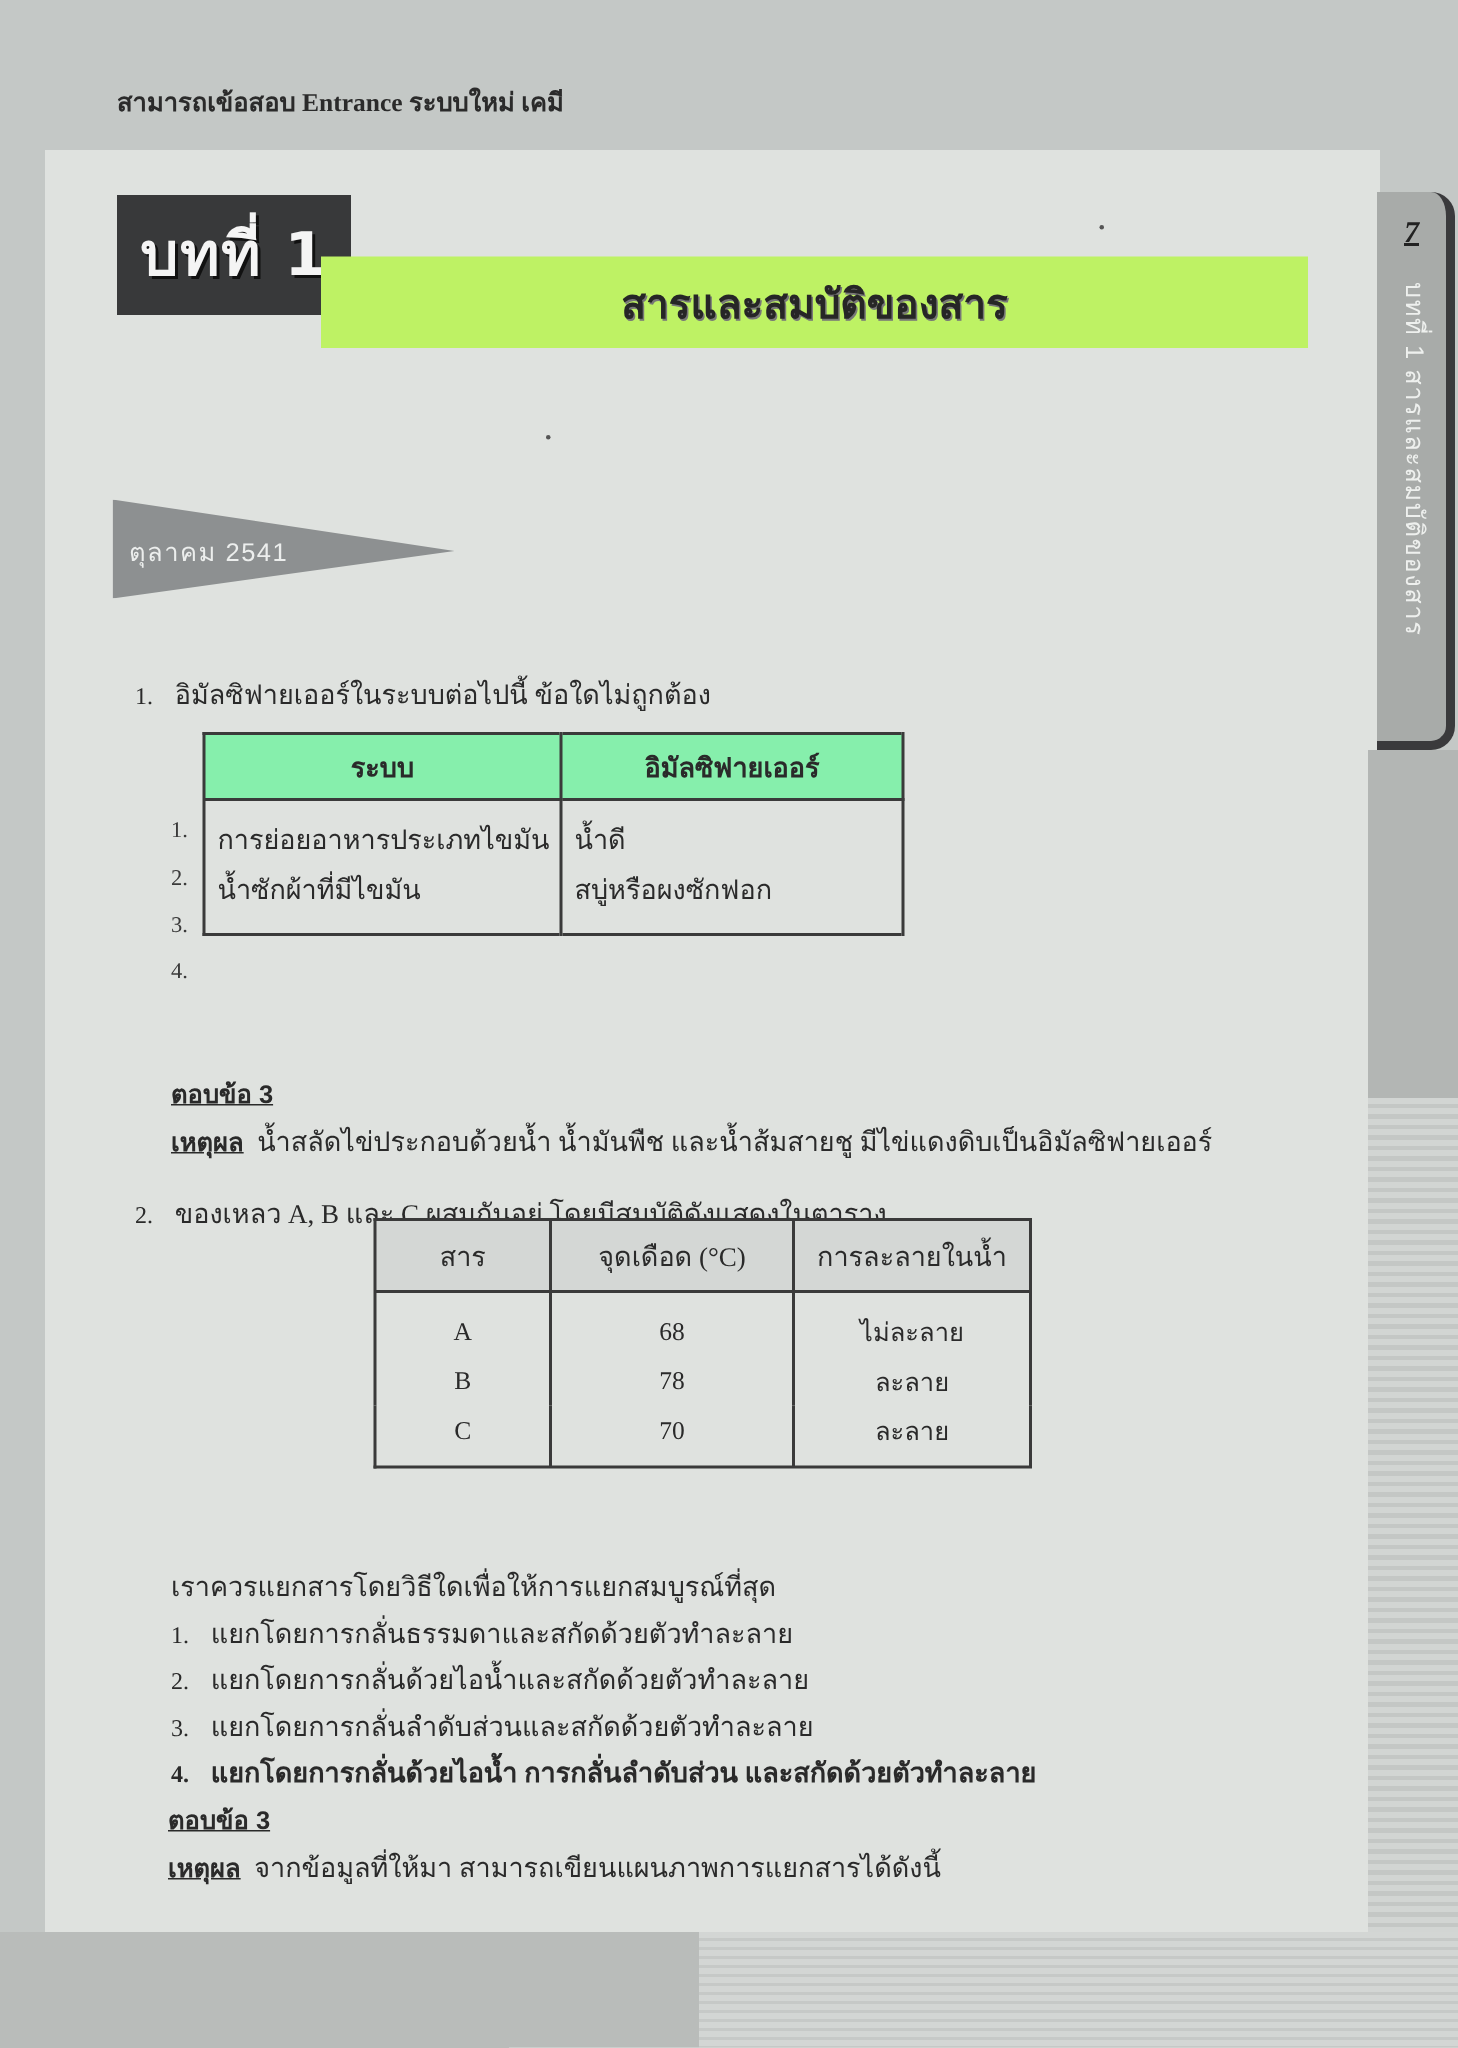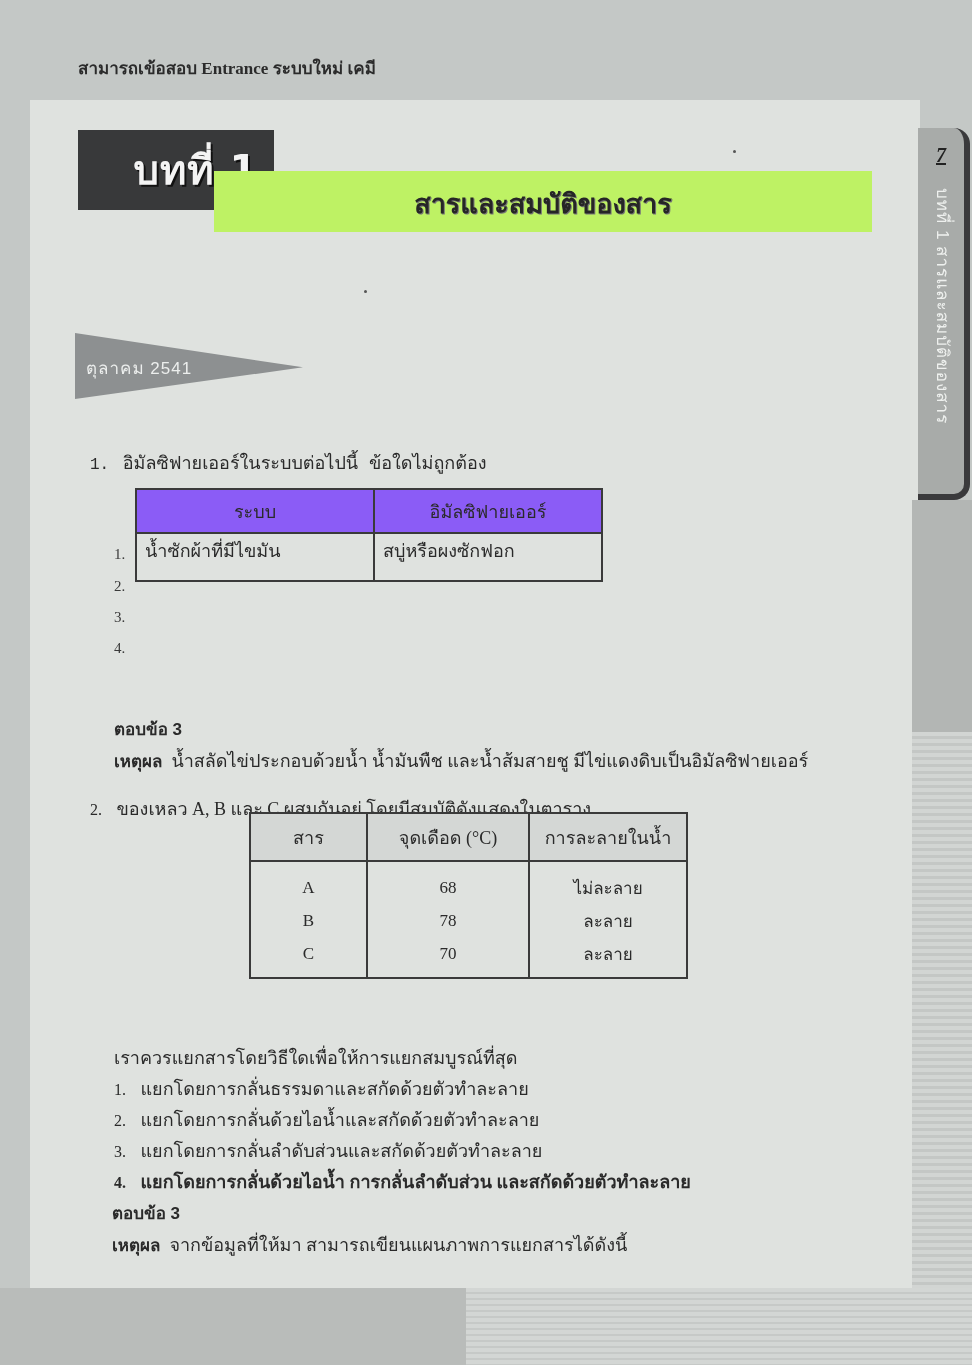--- a/index.html
+++ b/index.html
@@ -107,21 +107,20 @@
       height: 80px;
       background: #38393a;
       color: #f4f4f4;
       font-family: "DejaVu Sans", sans-serif;
       font-weight: bold;
       font-size: 40px;
       line-height: 80px;
       text-align: center;
       letter-spacing: 1px;
       text-shadow: 2px 2px 0 #111;
-      padding-left: 40px;
     }
     .chapter-title-bar {
       position: absolute;
       left: 214px;
       top: 171px;
       width: 658px;
       height: 61px;
       background: #bef264;
     }
     .chapter-title {
@@ -164,38 +163,39 @@
     }
     .q-num {
       display: inline-block;
       width: 22px;
       font-size: 16px;
     }
     .label-bold {
       font-family: "Liberation Sans", "DejaVu Sans", sans-serif;
       font-weight: bold;
       font-size: 17px;
+      text-decoration: underline;
     }
     table {
       border-collapse: collapse;
       position: absolute;
       font-size: 18px;
       color: #2a2a2a;
     }
     .t1 {
       left: 135px;
       top: 488px;
       width: 468px;
       border: 2px solid #3a3a3a;
     }
     .t1 th {
       height: 40px;
-      font-weight: normal;
+      font-weight: bold;
       border-bottom: 2px solid #3a3a3a;
-      background: #8b5cf6;
+      background: #86efac;
     }
     .t1 td, .t1 th {
       border-right: 2px solid #3a3a3a;
     }
     .t1 td {
       height: 31px;
       padding-left: 8px;
       vertical-align: middle;
     }
     .t1 tr.first td {
@@ -263,38 +263,42 @@
 <div class="chapter-title-bar">
   <div class="chapter-title">สารและสมบัติของสาร</div>
 </div>
 
 <div class="speck" style="left:364px;top:290px;"></div>
 <div class="speck" style="left:733px;top:150px;"></div>
 
 <div class="date-banner"></div>
 <div class="date-text">ตุลาคม 2541</div>
 
-<div class="q-line" style="left:90px;top:448px;font-family:Liberation Mono, monospace;">
+<div class="q-line" style="left:90px;top:448px;">
   <span class="q-num">1.</span>
   <span>อิมัลซิฟายเออร์ในระบบต่อไปนี้ ข้อใดไม่ถูกต้อง</span>
 </div>
 
 <span class="row-idx" style="left:114px;top:546px;">1.</span>
 <span class="row-idx" style="left:114px;top:578px;">2.</span>
 <span class="row-idx" style="left:114px;top:609px;">3.</span>
 <span class="row-idx" style="left:114px;top:640px;">4.</span>
 
 <table class="t1">
   <thead>
     <tr>
       <th style="width:234px;">ระบบ</th>
       <th>อิมัลซิฟายเออร์</th>
     </tr>
   </thead>
   <tbody>
+    <tr class="first">
+      <td>การย่อยอาหารประเภทไขมัน</td>
+      <td>น้ำดี</td>
+    </tr>
     <tr class="last">
       <td>น้ำซักผ้าที่มีไขมัน</td>
       <td>สบู่หรือผงซักฟอก</td>
     </tr>
   </tbody>
 </table>
 
 <div class="q-line label-bold" style="left:114px;top:715px;">ตอบข้อ 3</div>
 <div class="q-line" style="left:114px;top:746px;">
   <span class="label-bold">เหตุผล</span>&nbsp;

